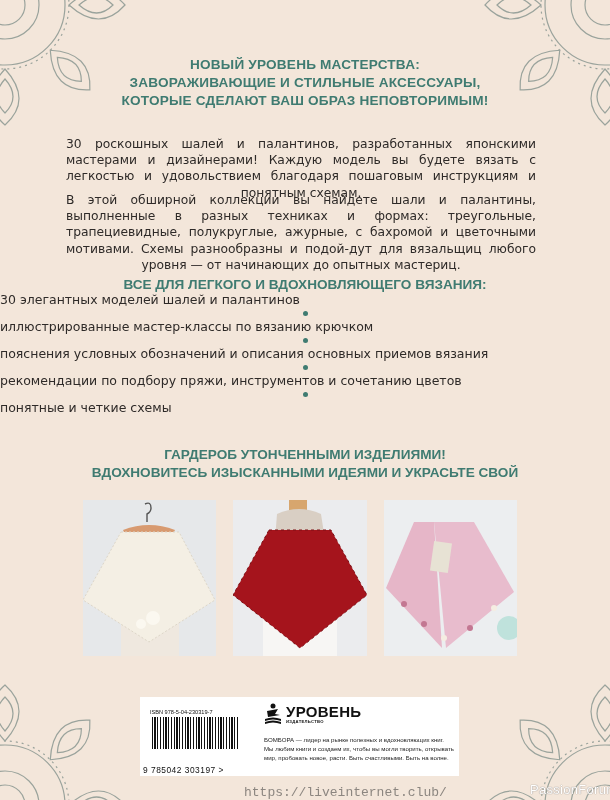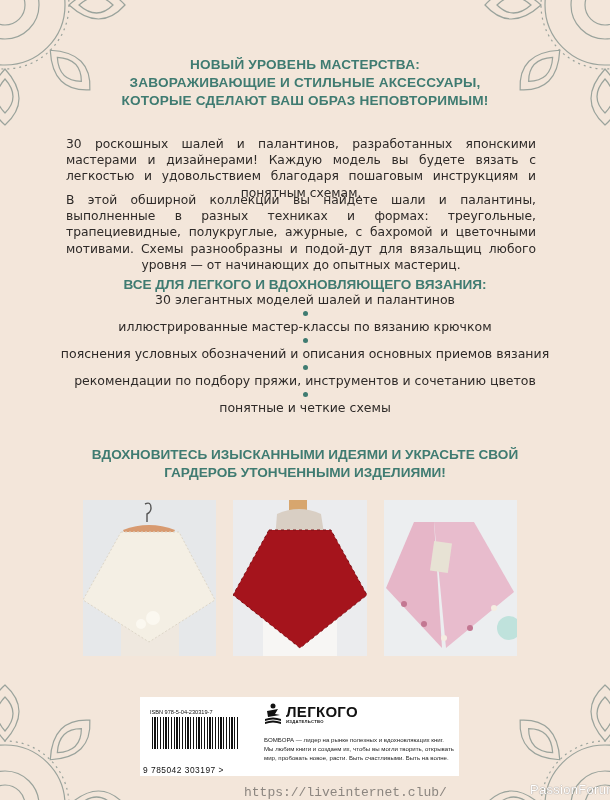--- a/index.html
+++ b/index.html
@@ -8,21 +8,21 @@
   .mandala { position:absolute; width:250px; height:250px; }
   .mandala svg { width:100%; height:100%; }
   .heading { position:absolute; left:0; width:610px; text-align:center;
              color:#3f7b71; font-family:"Liberation Sans", sans-serif; font-weight:bold; }
   .h1 { top:56px; font-size:13.6px; line-height:18px; letter-spacing:0.2px; }
   .para { position:absolute; left:66px; width:470px; font-size:12.3px; line-height:16.2px;
           text-align:justify; text-align-last:center; color:#2e2a28; font-family:"DejaVu Sans", sans-serif; }
   .p1 { top:136px; }
   .p2 { top:192px; }
   .h2 { top:276px; font-size:13.6px; line-height:18px; }
-  .list { position:absolute; top:292px; left:0; width:610px; text-align:center;
+  .list { position:absolute; top:292px; left:0; width:610px; 
           font-size:12.5px; color:#2e2a28; }
   .list .item { height:16px; line-height:16px; }
   .list .dot { height:11px; display:flex; justify-content:center; align-items:center; }
   .list .dot span { width:5px; height:5px; border-radius:50%; background:#3f7b71; display:block; }
   .h3 { top:446px; font-size:13.6px; line-height:18px; }
   .photo { position:absolute; top:500px; width:133px; height:156px; background:#e9eaec; overflow:hidden; }
   .photo svg { width:100%; height:100%; display:block; }
   .pubbox { position:absolute; left:140px; top:697px; width:319px; height:79px; background:#ffffff; }
   .isbn { position:absolute; left:10px; top:12px; font-family:"Liberation Sans", sans-serif; font-size:5.6px; color:#111; white-space:nowrap; }
   .barcode { position:absolute; left:12px; top:20px; width:86px; height:32px;
@@ -142,22 +142,22 @@
       <span></span>
     </div>
   <div class="item">рекомендации по подбору пряжи, инструментов и сочетанию цветов</div>
   <div class="dot">
       <span></span>
     </div>
   <div class="item">понятные и четкие схемы</div>
 </div>
 
 <div class="heading h3">
+  <div>ГАРДЕРОБ УТОНЧЕННЫМИ ИЗДЕЛИЯМИ!</div>
   <div>ВДОХНОВИТЕСЬ ИЗЫСКАННЫМИ ИДЕЯМИ И УКРАСЬТЕ СВОЙ</div>
-  <div>ГАРДЕРОБ УТОНЧЕННЫМИ ИЗДЕЛИЯМИ!</div>
 </div>
 
 <div class="photo" style="left:83px;">
   <svg viewBox="0 0 133 156">
     <rect width="133" height="156" fill="#e6e8ea"></rect>
     <path d="M62 4 q6 -3 6 4 q0 4 -4 6 l0 8" stroke="#555" stroke-width="1.4" fill="none"></path>
     <path d="M40 30 Q66 20 92 30 L90 34 L42 34Z" fill="#d89a70"></path>
     <rect x="38" y="110" width="58" height="46" fill="#efe8df"></rect>
     <path d="M38 32 L96 32 L132 100 L66 142 L0 100Z" fill="#f4efe4"></path>
     <path d="M38 32 L96 32 L132 100 L66 142 L0 100Z" fill="none" stroke="#ddd6c8" stroke-dasharray="2 2"></path>
@@ -195,21 +195,21 @@
   <div class="barcode"></div>
   <div class="barnum">9 785042 303197 &gt;</div>
   <div class="logo">
     <svg class="logo-mark" viewBox="0 0 18 22">
       <circle cx="9" cy="3" r="2.5" fill="#111"></circle>
       <path d="M3 8 L14 6 L11 11 L16 12 L4 14 Z" fill="#111"></path>
       <path d="M1 16 Q9 13 17 16 L17 18 Q9 15 1 18Z" fill="#111"></path>
       <path d="M1 19 Q9 16 17 19 L17 21 Q9 18 1 21Z" fill="#111"></path>
     </svg>
     <div class="logo-text">
-      <div class="logo-name">ЛЕГКОГО</div>
+      <div class="logo-name">УРОВЕНЬ</div>
       <div class="logo-sub">ИЗДАТЕЛЬСТВО</div>
     </div>
   </div>
   <div class="pubtext">БОМБОРА — лидер на рынке полезных и вдохновляющих книг. Мы любим книги и создаем их, чтобы вы могли творить, открывать мир, пробовать новое, расти. Быть счастливыми. Быть на волне.</div>
 </div>
 
 <div class="watermark1">https://liveinternet.club/</div>
 <div class="watermark2">PassionForum.ru</div>
 
 </body></html>

